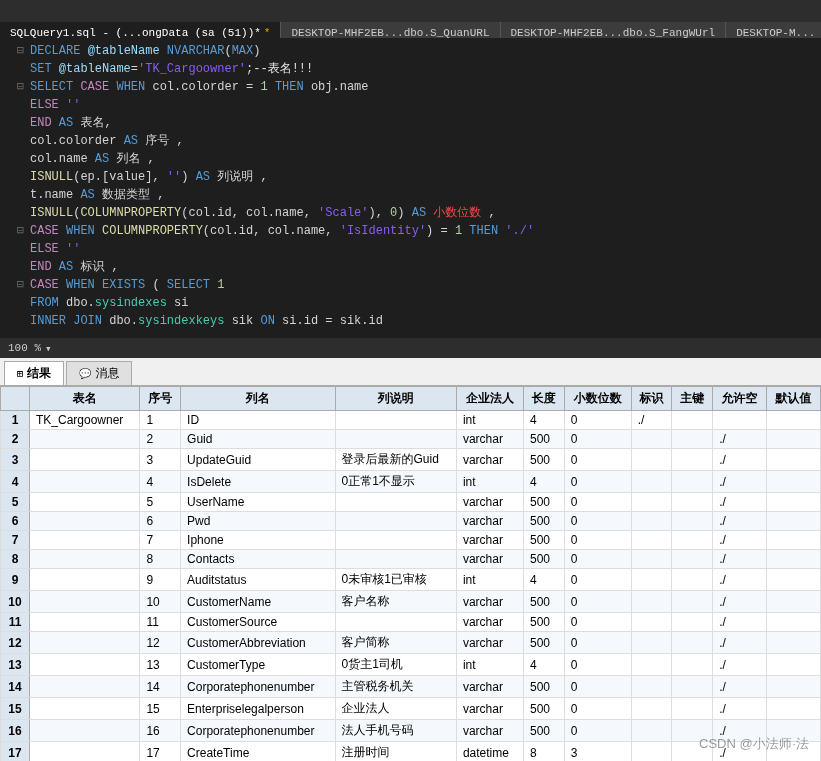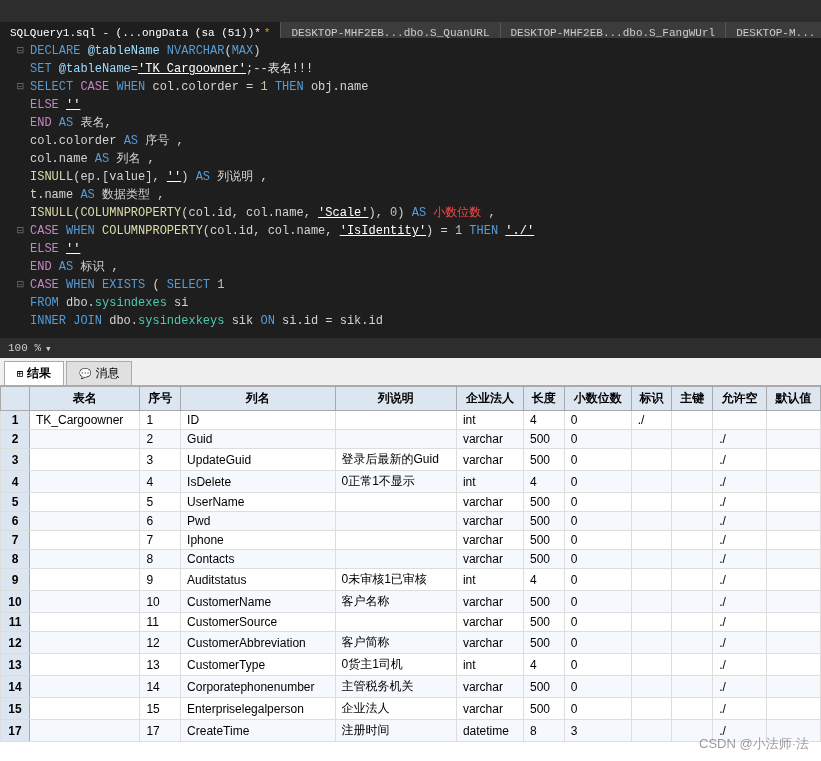--- a/index.html
+++ b/index.html
@@ -50,21 +50,21 @@
     .editor .gutter {
       width: 16px;
       color: #606060;
       flex-shrink: 0;
       user-select: none;
       text-align: right;
       margin-right: 6px;
     }
     .kw { color: #569cd6; }
     .kw2 { color: #c586c0; }
-    .str { color: #ffffff; text-decoration: underline; }
+    .str { color: #8b5cf6; }
     .fn { color: #dcdcaa; }
     .comment { color: #e5e5e5; text-align: right; }
     .ident { color: #9cdcfe; }
     .num { color: #b5cea8; }
     .cyan { color: #4ec9b0; }
 
     
     .zoom-bar {
       background: #2d2d2d;
       color: #ccc;
@@ -471,20 +471,34 @@
           <td>企业法人</td>
           <td>varchar</td>
           <td>500</td>
           <td>0</td>
           <td></td>
           <td></td>
           <td>./</td>
           <td></td>
         </tr>
         <tr>
+          <td>16</td>
+          <td></td>
+          <td>16</td>
+          <td>Corporatephonenumber</td>
+          <td>法人手机号码</td>
+          <td>varchar</td>
+          <td>500</td>
+          <td>0</td>
+          <td></td>
+          <td></td>
+          <td>./</td>
+          <td></td>
+        </tr>
+        <tr>
           <td>17</td>
           <td></td>
           <td>17</td>
           <td>CreateTime</td>
           <td>注册时间</td>
           <td>datetime</td>
           <td>8</td>
           <td>3</td>
           <td></td>
           <td></td>

